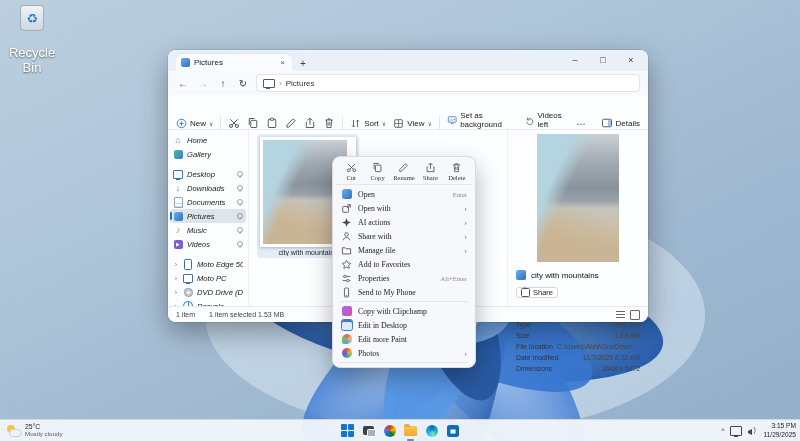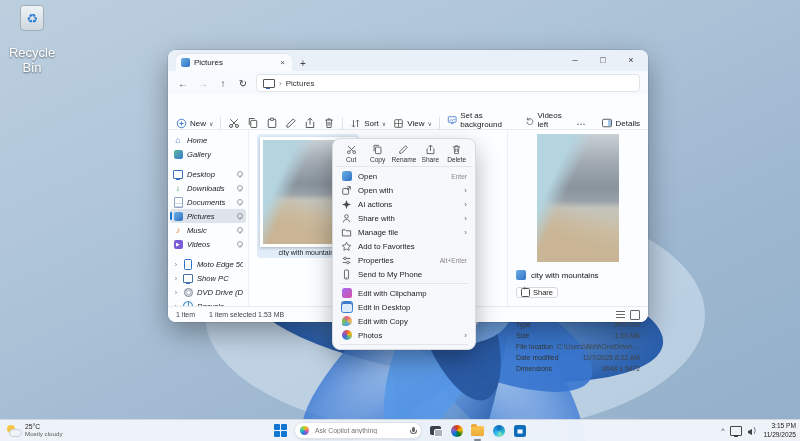--- a/index.html
+++ b/index.html
@@ -82,21 +82,21 @@
   #details h4{margin:10px 0 4px 0;font-size:7.8px;font-weight:bold;color:#111;}
   .drow{display:flex;align-items:baseline;margin-bottom:4px;gap:4px;}
   .drow .dl{color:#333;white-space:nowrap;font-size:6.9px;}
   .drow .dv{flex:1;text-align:right;color:#444;font-size:6.9px;white-space:nowrap;overflow:hidden;text-overflow:ellipsis;}
   
   #statusbar{height:15px;border-top:1px solid #e8eaee;display:flex;align-items:center;gap:14px;padding:0 8px;font-size:7px;color:#444;background:#fbfdff;border-radius:0 0 8px 8px;}
   .viewtg{display:flex;gap:5px;align-items:center;}
   .vt1{width:9px;height:7px;box-shadow:inset 0 1px 0 #666,inset 0 3px 0 #fff,inset 0 4px 0 #666,inset 0 6px 0 #fff,inset 0 7px 0 #666;}
   .vt2{width:8px;height:8px;border:1px solid #666;border-radius:1px;}
   
-  #ctx{left:332px;top:138px;width:136px;background:#f7f8fc;border:1px solid #d8dadf;border-radius:8px;box-shadow:0 10px 24px rgba(0,0,0,.3);padding:3px 3px 2px 3px;font-size:7.8px;color:#1b1b1b;}
+  #ctx{left:332px;top:156px;width:136px;background:#f7f8fc;border:1px solid #d8dadf;border-radius:8px;box-shadow:0 10px 24px rgba(0,0,0,.3);padding:3px 3px 2px 3px;font-size:7.8px;color:#1b1b1b;font-family:Liberation Serif, serif;}
   #quickrow{display:flex;justify-content:space-around;padding:2px 2px 3px 2px;border-bottom:1px solid #e3e5ea;margin-bottom:2px;}
   .qa{display:flex;flex-direction:column;align-items:center;gap:1px;width:24px;}
   .qa .ql{font-size:6.6px;color:#333;}
   .mi{height:14px;display:flex;align-items:center;gap:6px;padding:0 5px;border-radius:4px;}
   .mi .mlbl{flex:1;white-space:nowrap;overflow:hidden;}
   .mi .sc{font-size:6.6px;color:#8a8a8a;}
   .mi .sub{font-size:8px;color:#666;}
   .mic{width:11px;height:11px;flex:none;display:flex;align-items:center;justify-content:center;font-size:9px;line-height:1;color:#444;}
   .ctx-div{height:1px;background:#e3e5ea;margin:2px 4px;}
   .aic{width:10px;height:10px;border-radius:2.5px;flex:none;}
@@ -351,21 +351,21 @@
           <span class="sic">
             <span class="phone-o" style="border-color:#2d6fc2;"></span>
           </span>
           <span class="lbl">Moto Edge 50 N</span>
         </div>
       <div class="side-item">
           <span class="exp">›</span>
           <span class="sic">
             <span class="mon" style="border-color:#4a6f9c;"></span>
           </span>
-          <span class="lbl">Show PC</span>
+          <span class="lbl">Moto PC</span>
         </div>
       <div class="side-item">
           <span class="exp">›</span>
           <span class="sic">
             <span class="disc"></span>
           </span>
           <span class="lbl">DVD Drive (D:) C</span>
         </div>
       <div class="side-item">
           <span class="exp">›</span>
@@ -542,33 +542,33 @@
         </svg>
       </span>
       <span class="mlbl">Send to My Phone</span>
     </div>
 
   <div class="ctx-div"></div>
   <div class="mi">
       <span class="mic">
         <span class="aic clipchamp"></span>
       </span>
-      <span class="mlbl">Edit with Clipchamp</span>
+      <span class="mlbl">Copy with Clipchamp</span>
     </div>
   <div class="mi">
       <span class="mic">
         <span class="aic notepad"></span>
       </span>
       <span class="mlbl">Edit in Desktop</span>
     </div>
   <div class="mi">
       <span class="mic">
         <span class="aic paint"></span>
       </span>
-      <span class="mlbl">Edit with Copy</span>
+      <span class="mlbl">Edit more Paint</span>
     </div>
   <div class="mi">
       <span class="mic">
         <span class="aic photosic"></span>
       </span>
       <span class="mlbl">Photos</span>
       <span class="sub">›</span>
     </div>
 
   <div class="ctx-div"></div>
@@ -585,25 +585,20 @@
 
   <div id="centerdock">
     <span class="tbicon">
         <span class="startlogo">
           <i></i>
           <i></i>
           <i></i>
           <i></i>
         </span>
       </span>
-    <div class="askpill">
-      <span class="aic copilot" style="width:9px;height:9px;"></span>
-      <input type="text" placeholder="Ask Copilot anything" style="">
-      <span class="micic"></span>
-    </div>
     <span class="tbicon">
         <span class="taskview"></span>
       </span>
     <span class="tbicon">
         <span class="m365"></span>
       </span>
     <span class="tbicon">
         <span class="folder"></span>
         <span class="underline"></span>
       </span>

